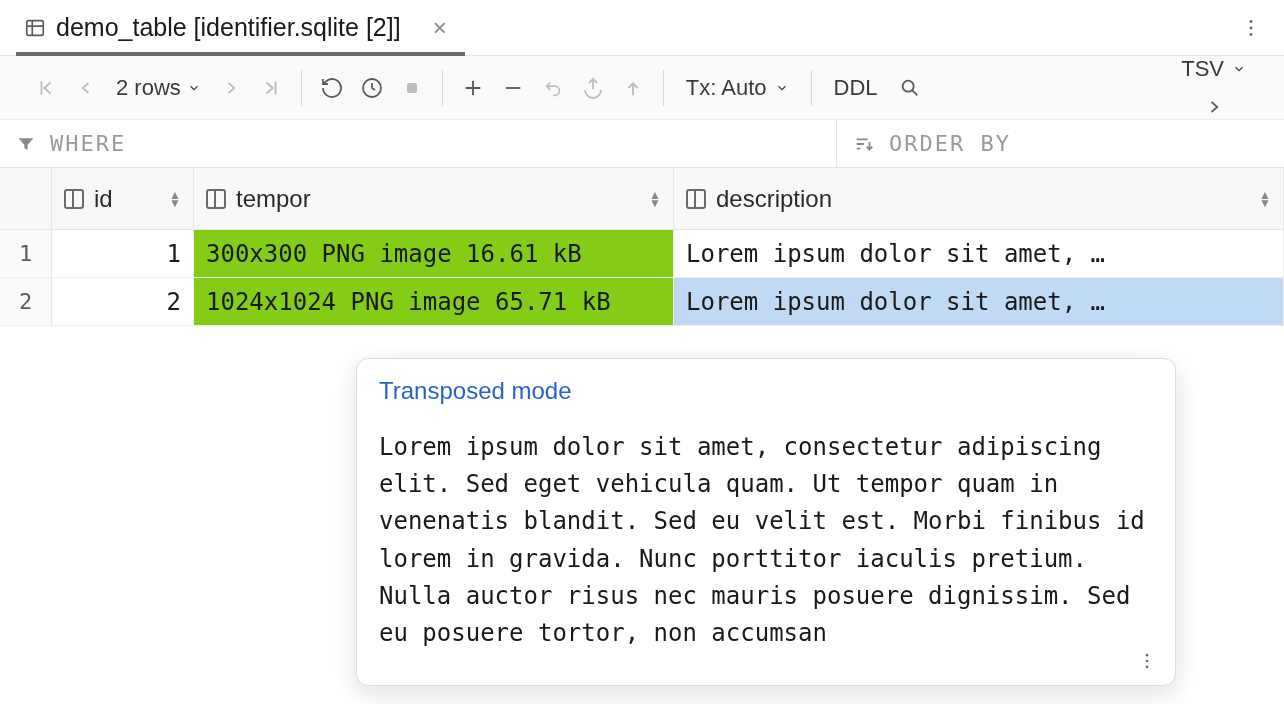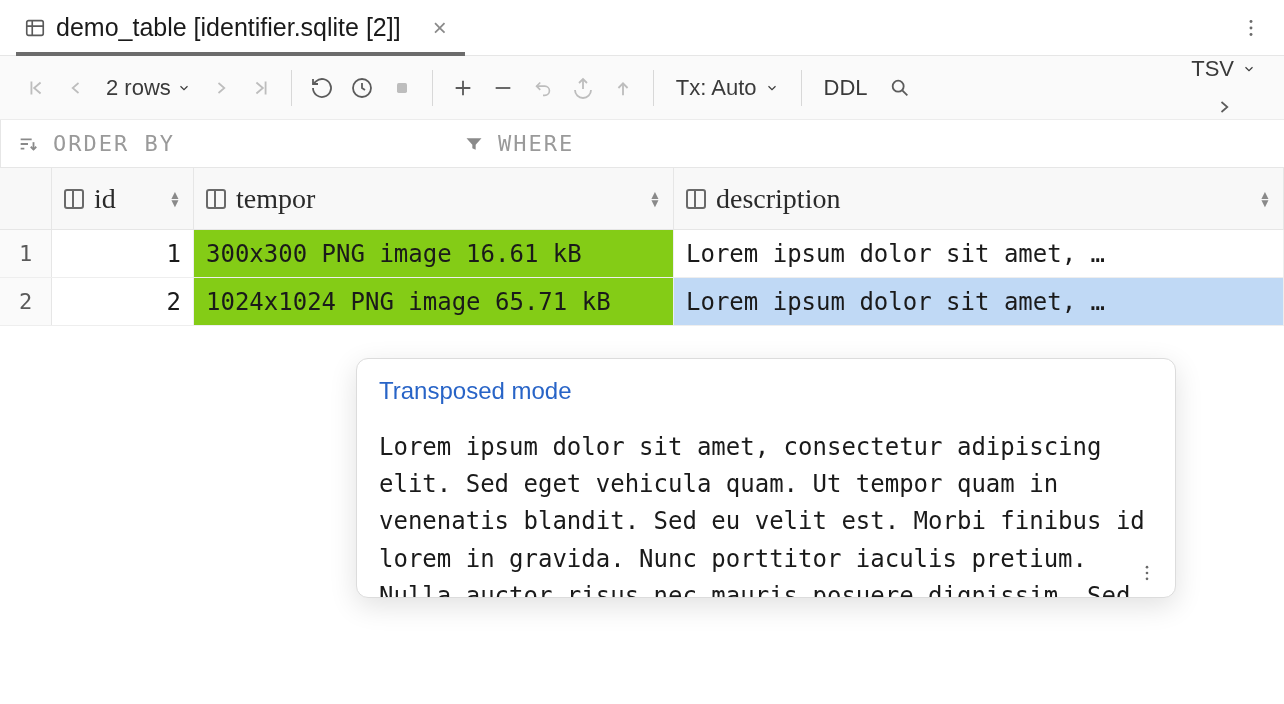--- a/index.html
+++ b/index.html
@@ -8,21 +8,21 @@
   
   .tabbar { display: flex; align-items: center; height: 56px; border-bottom: 1px solid #e6e6e6; padding: 0 16px; position: relative; }
   .tab { display: flex; align-items: center; gap: 10px; padding: 0 18px 0 8px; height: 100%; position: relative; }
   .tab .underline { position: absolute; left: 0; right: 0; bottom: -1px; height: 4px; background: #6c6c6c; }
   .tab-icon { width: 22px; height: 22px; display: inline-flex; align-items: center; justify-content: center; color: #5a5a5a; }
   .tab-title { font-size: 25px; color: #1a1a1a; }
   .tab-close { color: #8a8a8a; font-size: 24px; margin-left: 22px; cursor: pointer; }
   .tabbar-more { position: absolute; right: 22px; color: #6b6b6b; cursor: pointer; }
   
   
-  .toolbar { display: flex; align-items: center; height: 64px; padding: 0 18px; background: #fafafa; border-bottom: 1px solid #ececec; gap: 4px; }
+  .toolbar { display: flex; align-items: center; height: 64px; padding: 0 28px; background: #fafafa; border-bottom: 1px solid #ececec; gap: 4px; }
   .tbtn { width: 36px; height: 36px; display: inline-flex; align-items: center; justify-content: center; color: #5b5b5b; border-radius: 4px; cursor: pointer; }
   .tbtn.dis { color: #bdbdbd; cursor: default; }
   .rows-btn { display: inline-flex; align-items: center; gap: 6px; padding: 0 8px; height: 36px; font-size: 22px; color: #3a3a3a; border-radius: 4px; cursor: pointer; }
   .tsep { width: 1px; height: 36px; background: #d8d8d8; margin: 0 8px; }
   .tx-btn { display: inline-flex; align-items: center; gap: 8px; font-size: 22px; color: #3a3a3a; padding: 0 10px; height: 36px; border-radius: 4px; cursor: pointer; }
   .toolbar-right { margin-left: auto; display: flex; align-items: center; gap: 2px; flex-direction: column; }
   
   
   .filterbar { display: flex; height: 48px; border-bottom: 1px solid #e6e6e6; }
   .filterbar .half { display: flex; align-items: center; gap: 14px; padding: 0 16px; }
@@ -33,34 +33,34 @@
   
   
   .grid-head { display: flex; height: 62px; background: #f8f8f8; border-bottom: 1px solid #e6e6e6; }
   .gh-corner { width: 52px; border-right: 1px solid #e6e6e6; }
   .gh-cell { display: flex; align-items: center; border-right: 1px solid #e6e6e6; padding: 0 12px; gap: 10px; position: relative; cursor: pointer; }
   .gh-id { width: 142px; }
   .gh-image { width: 480px; }
   .gh-desc { flex: 1; }
   .col-icon { width: 20px; height: 20px; border: 2px solid #6a6a6a; border-radius: 3px; position: relative; flex-shrink: 0; }
   .col-icon::after { content: ""; position: absolute; left: 3px; right: 50%; top: 0; bottom: 0; background: transparent; border-right: 2px solid #6a6a6a; }
-  .gh-label { font-family: Liberation Serif, serif; font-size: 28px; color: #2a2a2a; }
+  .gh-label { font-family: Liberation Sans, sans-serif; font-size: 24px; color: #2a2a2a; }
   .sort-ind { margin-left: auto; color: #8a8a8a; display: flex; flex-direction: column; line-height: 8px; font-size: 12px; }
   
   
   .grid-row { display: flex; height: 48px; border-bottom: 1px solid #eeeeee; }
   .gr-num { width: 52px; border-right: 1px solid #e6e6e6; display: flex; align-items: center; justify-content: center; font-family: monospace; font-size: 22px; color: #5a5a5a; background: #fafafa; }
   .gr-cell { border-right: 1px solid #eeeeee; display: flex; align-items: center; padding: 0 12px; font-family: "SF Mono", Menlo, Consolas, monospace; font-size: 24px; color: #1a1a1a; white-space: nowrap; overflow: hidden; }
   .gr-id { width: 142px; justify-content: flex-end; }
   .gr-image { width: 480px; background: #84cc16; }
   .gr-desc { flex: 1; }
   .gr-desc.selected { background: #c0d9f5; }
   
   
-  .popup { position: absolute; left: 356px; top: 358px; width: 820px; height: 240px; background: #fff; border: 1px solid #dcdcdc; border-radius: 12px; box-shadow: 0 8px 28px rgba(0,0,0,0.12); padding: 18px 22px; overflow: hidden; }
+  .popup { position: absolute; left: 356px; top: 358px; width: 820px; height: 328px; background: #fff; border: 1px solid #dcdcdc; border-radius: 12px; box-shadow: 0 8px 28px rgba(0,0,0,0.12); padding: 18px 22px; overflow: hidden; }
   .popup-title { color: #2864c7; font-size: 24px; margin-bottom: 24px; cursor: pointer; }
   .popup-body { font-family: "SF Mono", Menlo, Consolas, monospace; font-size: 24px; line-height: 1.55; color: #1a1a1a; }
   .popup-more { position: absolute; right: 18px; bottom: 14px; color: #6a6a6a; cursor: pointer; }
   
   svg { display: block; }
 </style>
 </head>
 <body>
 
 <div class="tabbar">
@@ -186,37 +186,37 @@
     </span>
     <span class="tbtn">
         <svg width="20" height="20" viewBox="0 0 24 24" fill="none" stroke="currentColor" stroke-width="2">
           <path d="M9 6l7 6-7 6"></path>
         </svg>
       </span>
   </div>
 </div>
 
 <div class="filterbar">
+  <div class="half where">
+    <span class="filter-icon">
+        <svg width="20" height="20" viewBox="0 0 24 24" fill="currentColor">
+          <path d="M3 5h18l-7 8v6l-4-2v-4z"></path>
+        </svg>
+      </span>
+    <span class="filterbar-label">WHERE</span>
+  </div>
   <div class="half orderby">
     <span class="filter-icon">
         <svg width="22" height="22" viewBox="0 0 24 24" fill="none" stroke="currentColor" stroke-width="2">
           <path d="M4 7h12M4 12h8M4 17h4"></path>
           <path d="M18 10v8"></path>
           <path d="M15 15l3 3 3-3"></path>
         </svg>
       </span>
     <span class="filterbar-label">ORDER BY</span>
-  </div>
-  <div class="half where">
-    <span class="filter-icon">
-        <svg width="20" height="20" viewBox="0 0 24 24" fill="currentColor">
-          <path d="M3 5h18l-7 8v6l-4-2v-4z"></path>
-        </svg>
-      </span>
-    <span class="filterbar-label">WHERE</span>
   </div>
 </div>
 
 <div class="grid-head">
   <div class="gh-corner"></div>
   <div class="gh-cell gh-id">
     <span class="col-icon"></span>
     <span class="gh-label">id</span>
     <span class="sort-ind">▲<br>▼</span>
   </div>

